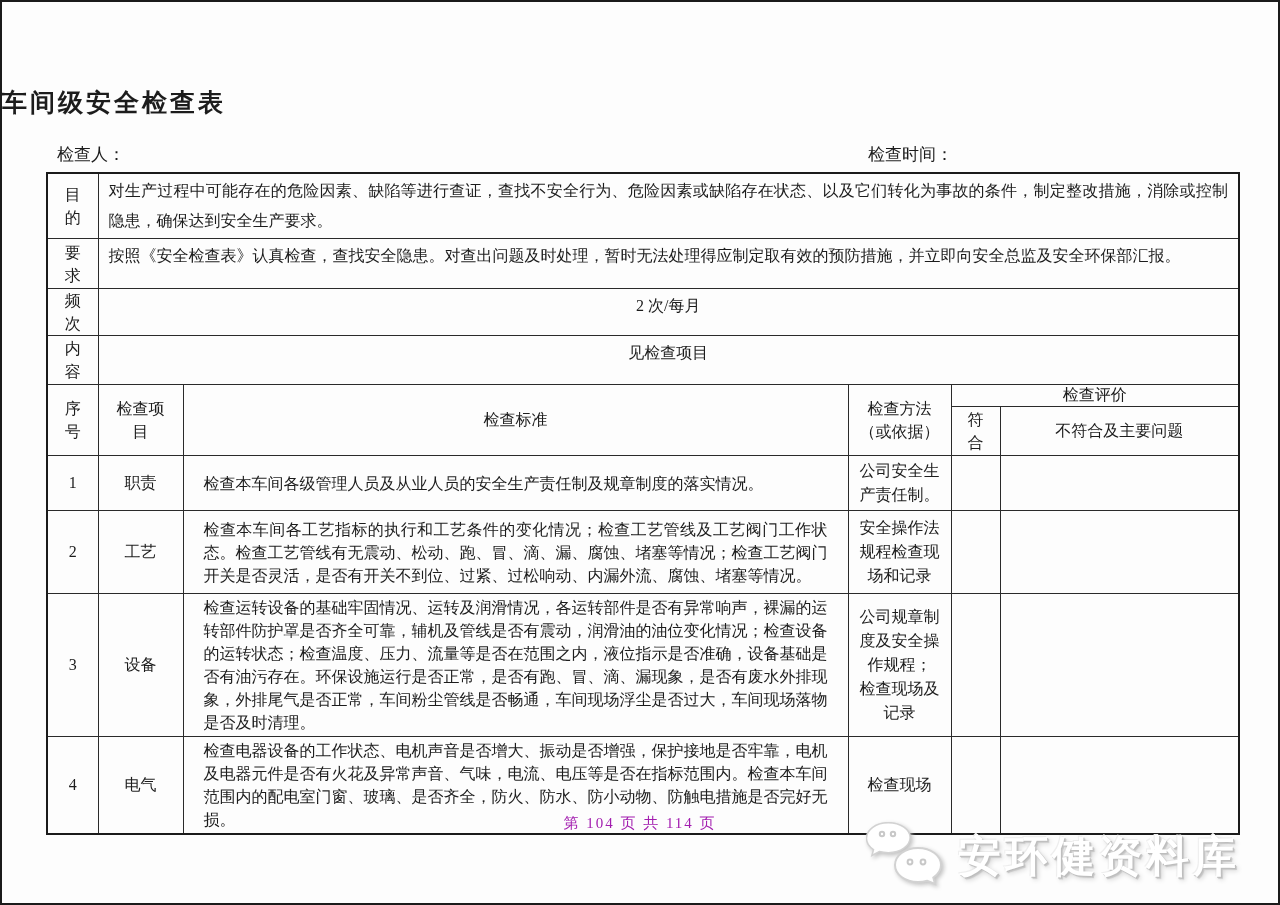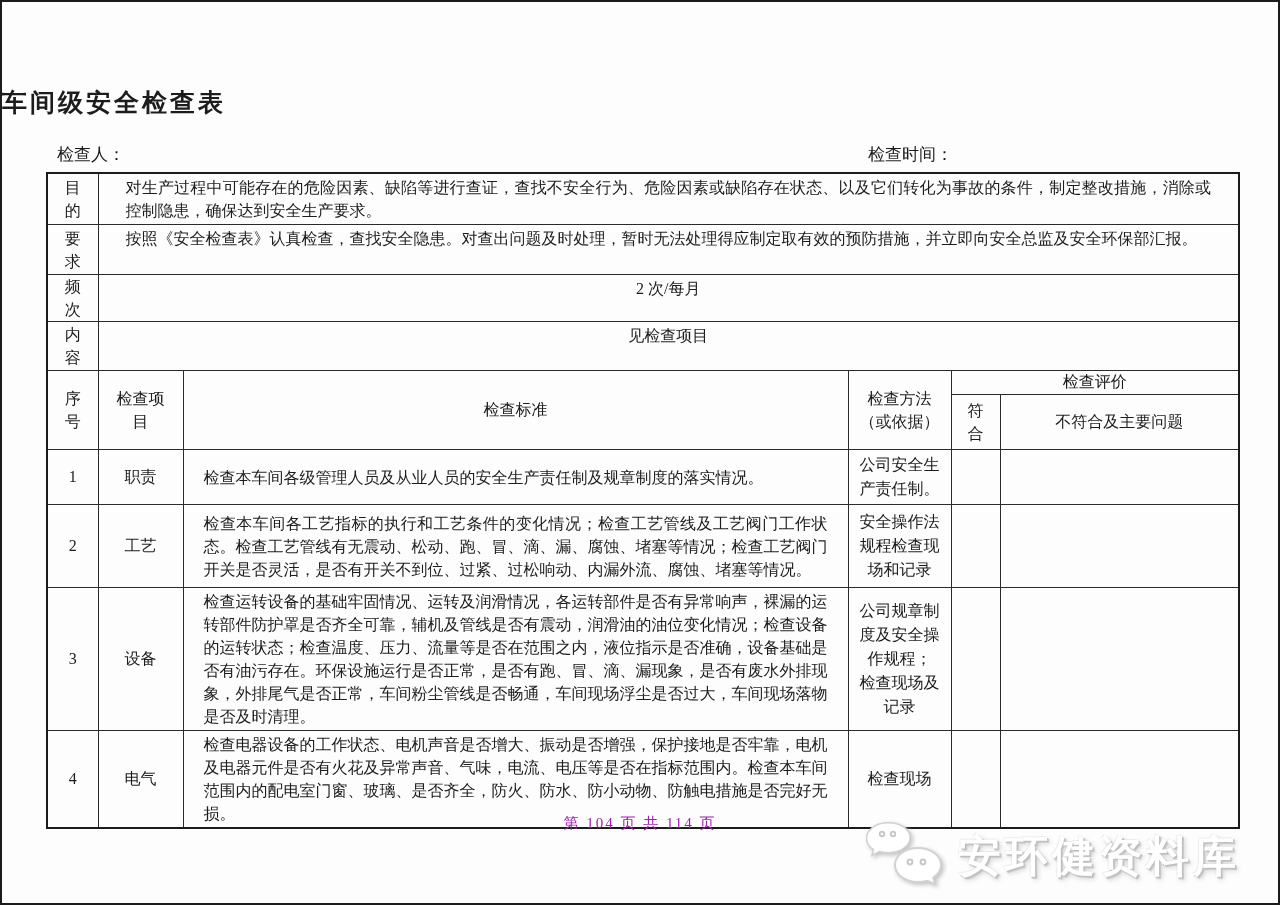--- a/index.html
+++ b/index.html
@@ -41,23 +41,23 @@
   td, th {
     border: 1px solid #2a2a2a;
     font-weight: normal;
     font-size: 16px;
     vertical-align: middle;
     padding: 0 6px;
     color: #1c1c1c;
   }
   
   .v-label { width: 1.15em; margin: 0 auto; text-align: center; line-height: 23px; word-break: break-all; }
-  .hdr-item { width: 3.3em; margin: 16px auto; text-align: center; line-height: 23px; word-break: break-all; }
-
-  .info-content { text-align: justify; line-height: 23px; padding: 2px 27px; }
+  .hdr-item { width: 3.3em; margin: 8px auto; text-align: center; line-height: 23px; word-break: break-all; }
+
+  .info-content { text-align: justify; line-height: 30px; padding: 2px 10px; }
   .info-center  { text-align: center; }
 
   .cell-no { text-align: center; }
   .cell-item { text-align: center; }
   .cell-standard { text-align: justify; line-height: 23px; padding: 2px 20px; }
   .cell-method { text-align: center; line-height: 24px; white-space: pre-line; padding: 2px 5px; }
   .hdr-center { text-align: center; }
   .hdr-method div { text-align: center; line-height: 23px; }
 
   tr.r-purpose  { height: 48px; }

